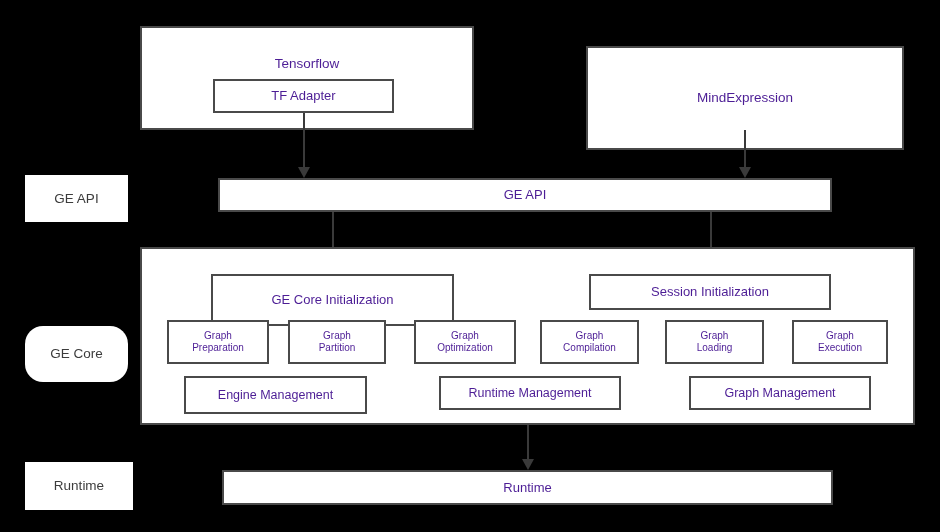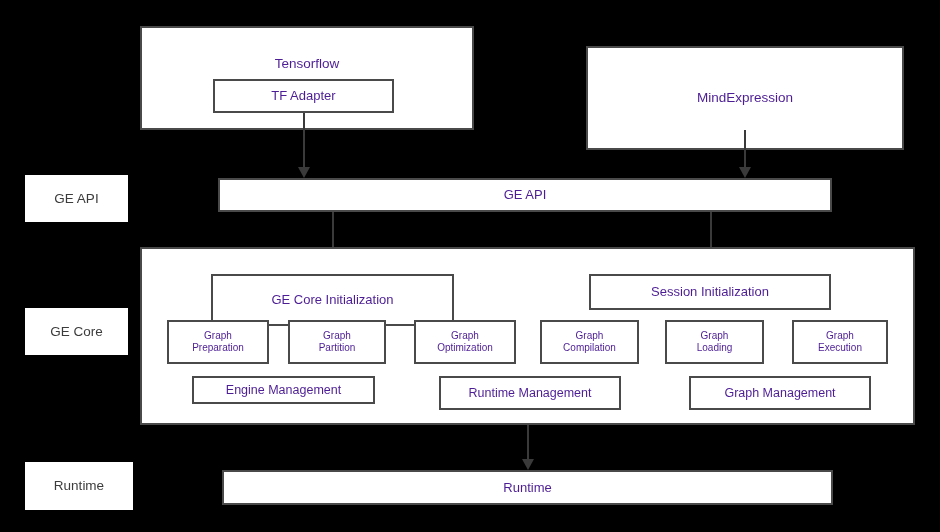--- a/index.html
+++ b/index.html
@@ -82,21 +82,21 @@
   }
 </style>
 </head>
 <body>
 
 <div id="stage">
 
 
   <div class="box rail-label" style="left:25px;top:175px;width:103px;height:47px;">GE API</div>
 
-  <div class="box rail-label" style="left:25px;top:308px;width:103px;height:47px;">GE Core</div>
+  <div class="box rail-label" style="left:25px;top:326px;width:103px;height:56px;border-radius:18px;">GE Core</div>
 
   <div class="box rail-label" style="left:25px;top:462px;width:108px;height:48px;">Runtime</div>
 
   <div class="box framework" style="left:140px;top:26px;width:334px;height:104px;">
     <span>Tensorflow</span>
   </div>
 
   <div class="box inner-box" style="left:213px;top:79px;width:181px;height:34px;">TF Adapter</div>
 
   <div class="box framework me" style="left:586px;top:26px;width:318px;height:104px;margin-top:20px;">MindExpression</div>
@@ -140,21 +140,21 @@
 
   <div class="box module" style="left:540px;top:320px;width:99px;height:44px;">Graph
 Compilation</div>
 
   <div class="box module" style="left:665px;top:320px;width:99px;height:44px;">Graph
 Loading</div>
 
   <div class="box module" style="left:792px;top:320px;width:96px;height:44px;">Graph
 Execution</div>
 
-  <div class="box mgmt" style="left:192px;top:376px;width:183px;height:28px;">Engine Management</div>
+  <div class="box mgmt" style="left:184px;top:376px;width:183px;height:38px;">Engine Management</div>
 
   <div class="box mgmt" style="left:439px;top:376px;width:182px;height:34px;">Runtime Management</div>
 
   <div class="box mgmt" style="left:689px;top:376px;width:182px;height:34px;">Graph Management</div>
 
   <div class="arrow" style="left:527px;top:425px;width:2px;height:45px;">
     <div class="shaft" style="height:34px;"></div>
     <div class="head" style="top:34px;"></div>
   </div>
 

